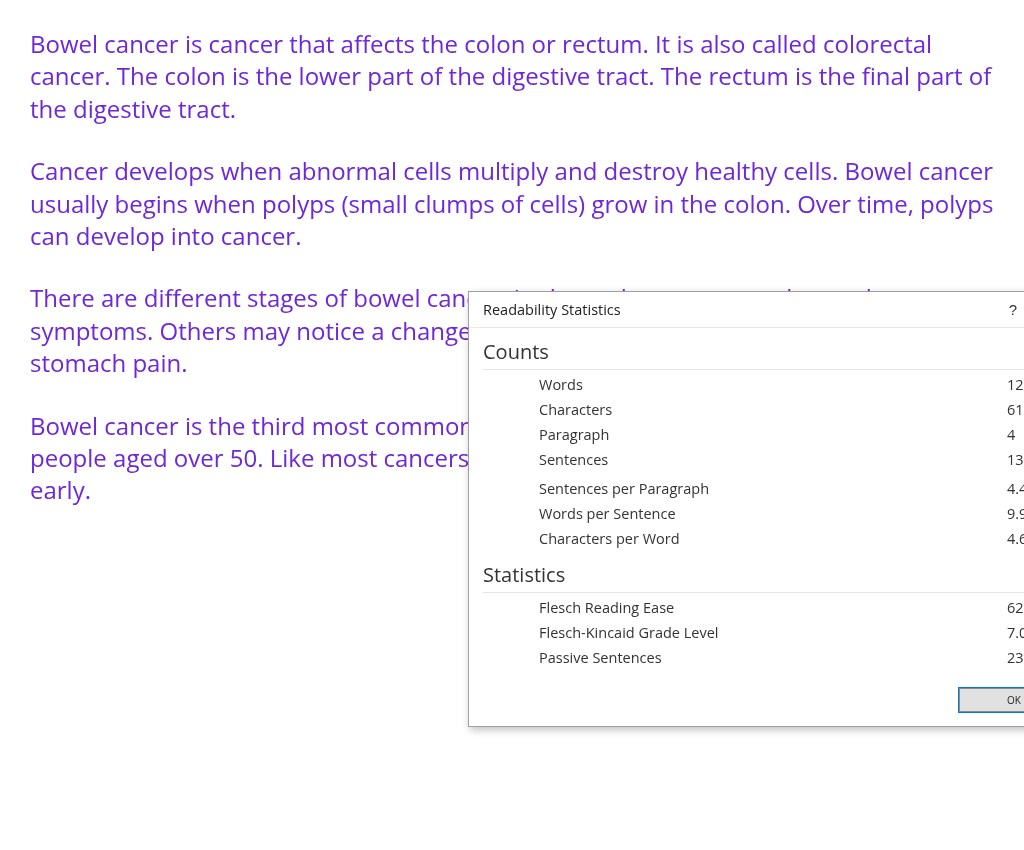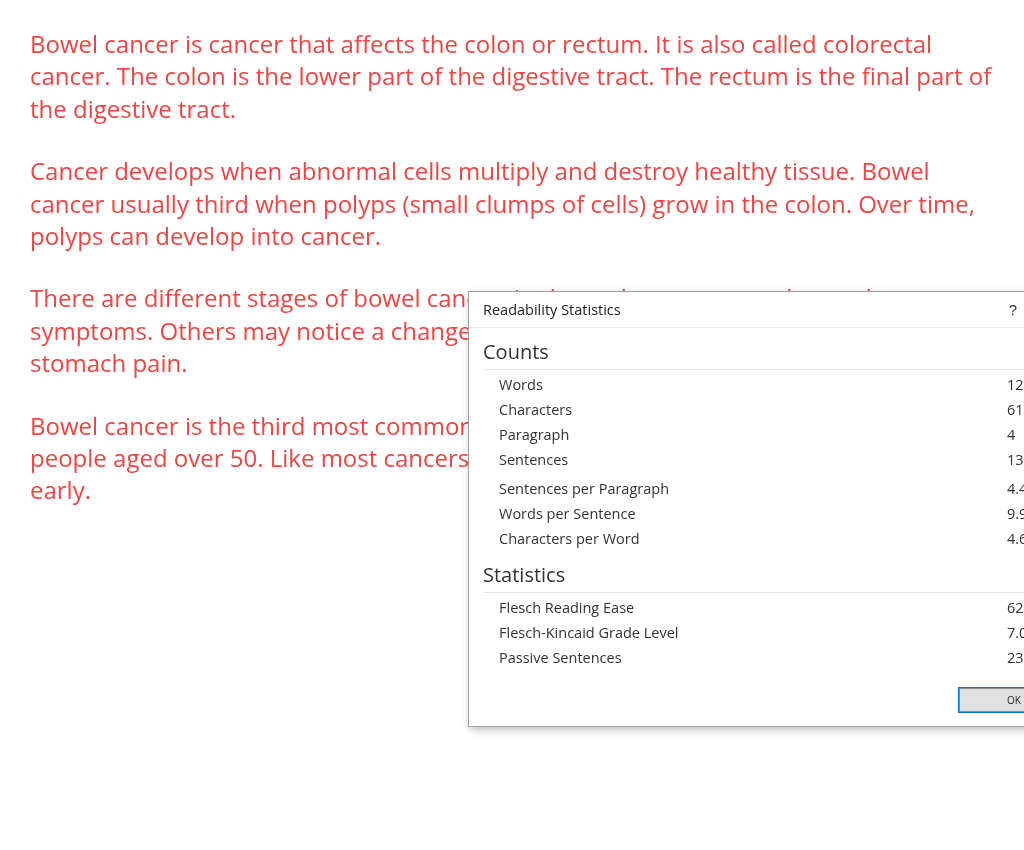--- a/index.html
+++ b/index.html
@@ -12,21 +12,21 @@
       background: #ffffff;
       width: 1024px;
       height: 850px;
       position: relative;
       overflow: hidden;
     }
     .document-text {
       padding: 28px 30px;
       font-size: 24px;
       line-height: 1.35;
-      color: #ef4444;
+      color: #6d28d9;
       font-weight: 400;
     }
     .document-text p {
       margin-bottom: 30px;
     }
     .dialog {
       position: absolute;
       top: 291px;
       left: 468px;
       width: 616px;
@@ -80,20 +80,21 @@
     .stat-row {
       display: flex;
       justify-content: space-between;
       align-items: center;
       padding: 3px 2px 3px 16px;
       font-size: 14.5px;
       color: #333;
     }
     .stat-label {
       flex: 1;
+      margin-left: 40px;
     }
     .stat-value {
       min-width: 60px;
     }
     .section-spacer {
       height: 4px;
     }
     .dialog-footer {
       display: flex;
       justify-content: flex-end;
@@ -110,21 +111,21 @@
       color: #222;
       cursor: pointer;
       font-family: inherit;
     }
   </style>
 </head>
 <body>
 
 <div class="document-text">
   <p>Bowel cancer is cancer that affects the colon or rectum. It is also called colorectal cancer. The colon is the lower part of the digestive tract. The rectum is the final part of the digestive tract.</p>
-  <p>Cancer develops when abnormal cells multiply and destroy healthy tissue. Bowel cancer usually third when polyps (small clumps of cells) grow in the colon. Over time, polyps can develop into cancer.</p>
+  <p>Cancer develops when abnormal cells multiply and destroy healthy cells. Bowel cancer usually begins when polyps (small clumps of cells) grow in the colon. Over time, polyps can develop into cancer.</p>
   <p>There are different stages of bowel cancer. In the early stages, people may have no symptoms. Others may notice a change in their bowel habits, blood in their poo and stomach pain.</p>
   <p>Bowel cancer is the third most common type of cancer in the UK. It is usually found in people aged over 50. Like most cancers, bowel cancer can be treated if it is found early.</p>
 </div>
 
 <div class="dialog">
   <div class="dialog-titlebar">
     <div class="dialog-title">Readability Statistics</div>
     <button class="title-btn help">
       <span>?</span>
     </button>

